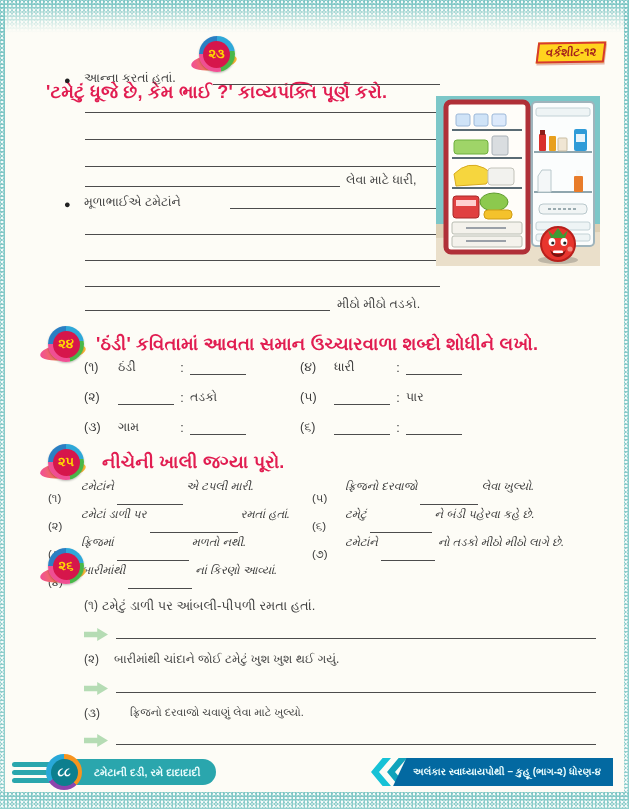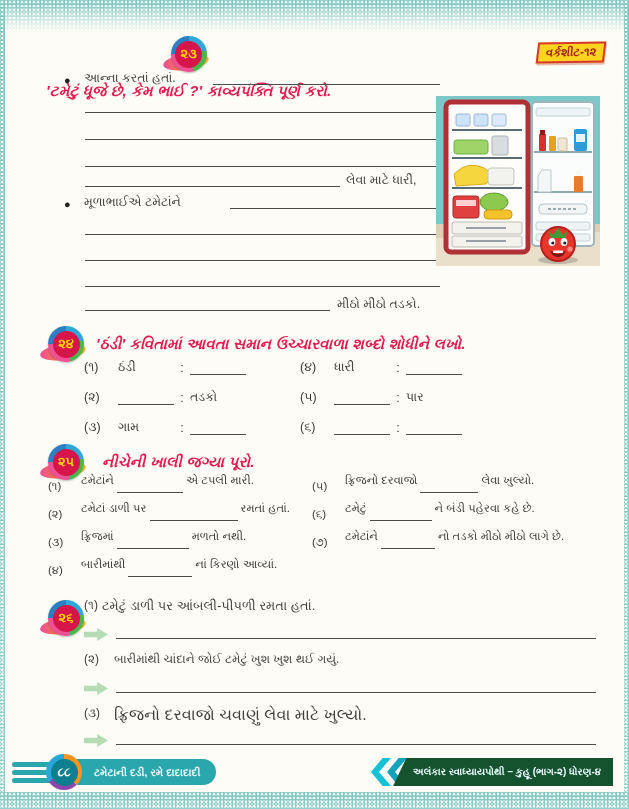--- a/index.html
+++ b/index.html
@@ -21,59 +21,59 @@
   
   .sec-head{position:absolute;display:flex;align-items:center;gap:10px;}
   .badge-wrap{position:relative;width:40px;height:36px;flex:0 0 auto;}
   .swoosh{position:absolute;left:-6px;top:18px;width:46px;height:16px;border-radius:50%;
       background:linear-gradient(90deg,#f04e98,#f7941e 60%,#fdbd3c);transform:rotate(-8deg);}
   .badge{position:absolute;left:2px;top:0;width:36px;height:36px;border-radius:50%;
       background:conic-gradient(#2fa8d8 0 22%,#49b749 22% 46%,#ef4f93 46% 75%,#2b7fc3 75% 100%);
       display:flex;align-items:center;justify-content:center;box-shadow:0 1px 2px rgba(0,0,0,.25);}
   .badge-inner{width:27px;height:27px;border-radius:50%;background:#d6164b;color:#ffd900;
       font-weight:bold;font-size:13px;display:flex;align-items:center;justify-content:center;}
-  .sec-title{color:#e11d51;font-weight:bold;font-size:15px;letter-spacing:.2px;font-style:italic;}
+  .sec-title{color:#e11d51;font-weight:bold;font-size:18px;letter-spacing:.2px;}
 
   .ws-badge{position:absolute;top:42px;right:24px;background:#ffd41e;border:2px solid #d63a2e;
       color:#a5201d;font-weight:bold;font-size:11.5px;padding:2px 7px;transform:skewX(-8deg) rotate(-1deg);
       box-shadow:1px 2px 0 rgba(180,60,40,.35);}
 
   .blank{position:absolute;height:0;border-bottom:1.6px solid #4c4c4c;}
   .txt{position:absolute;font-size:12.5px;color:#3f3f3f;white-space:nowrap;}
   .bullet{position:absolute;font-size:11px;color:#222;}
 
   
   .q24-row{position:absolute;display:flex;align-items:flex-end;font-size:12.5px;white-space:nowrap;}
   .q24-num{width:34px;}
   .q24-word{width:56px;}
   .q24-colon{width:16px;text-align:center;}
   .blank-i{display:inline-block;border-bottom:1.6px solid #4c4c4c;height:14px;width:56px;}
 
   
   .q25-row{position:absolute;display:flex;align-items:flex-end;font-size:11.5px;white-space:nowrap;}
   .q25-num{width:30px;flex:0 0 auto;}
-  .q25-row .gap{margin:6px 3px;}
+  .q25-row .gap{margin:12px 3px;font-style:italic;}
 
   
   .arrow{position:absolute;width:24px;height:13px;background:#b5dcb4;
       clip-path:polygon(0 28%,55% 28%,55% 0,100% 50%,55% 100%,55% 72%,0 72%);}
 
   
   .footer{position:absolute;left:0;right:0;top:752px;height:42px;padding-left:12px;}
   .f-stripe{position:absolute;left:12px;height:5px;background:#2aa6ad;border-radius:3px;}
   .f-circle{position:absolute;left:46px;top:2px;width:36px;height:36px;border-radius:50%;
       background:conic-gradient(#f7941e 0 38%,#8e44ad 38% 66%,#29a8d8 66% 100%);
       display:flex;align-items:center;justify-content:center;z-index:2;}
   .f-circle-inner{width:27px;height:27px;border-radius:50%;background:#0d7f8e;color:#fff;
       font-weight:bold;font-size:12px;display:flex;align-items:center;justify-content:center;}
   .f-pill-left{position:absolute;left:62px;top:7px;height:26px;background:#2aa6ad;border-radius:0 14px 14px 0;
       color:#eafdfd;font-size:10.5px;font-weight:bold;display:flex;align-items:center;padding:0 16px 0 32px;}
   .chev{position:absolute;top:6px;width:20px;height:28px;
       clip-path:polygon(100% 0,40% 50%,100% 100%,58% 100%,0 50%,58% 0);}
-  .f-pill-right{position:absolute;right:16px;top:6px;height:28px;background:#14532d;
+  .f-pill-right{position:absolute;right:16px;top:6px;height:28px;background:#0369a1;
       clip-path:polygon(6% 0,100% 0,100% 100%,0 100%);
       color:#eafdfd;font-size:10px;font-weight:bold;display:flex;align-items:center;padding:0 12px 0 20px;white-space:nowrap;}
 
   svg{display:block;}
 </style>
 </head>
 <body>
 
 <div id="page">
   <div class="tex tex-top"></div>
@@ -266,41 +266,41 @@
     <span class="blank-i" style="width:62px;"></span>
     <span class="gap">ને બંડી પહેરવા કહે છે.</span>
   </div>
   <div class="q25-row" style="top:524px;left:312px;">
     <span class="q25-num">(૭)</span>
     <span class="gap">ટમેટાંને</span>
     <span class="blank-i" style="width:54px;"></span>
     <span class="gap">નો તડકો મીઠો મીઠો લાગે છે.</span>
   </div>
 
-  <div class="sec-head" style="top:600px;left:46px;justify-content:center;">
+  <div class="sec-head" style="top:548px;left:46px;justify-content:center;">
     <div class="badge-wrap">
       <div class="swoosh"></div>
       <div class="badge">
           <div class="badge-inner">૨૬</div>
         </div>
     </div>
   </div>
 
   <span class="txt" style="top:598px;left:84px;font-size:12px;">(૧)</span>
   <span class="txt" style="top:598px;left:102px;font-size:13px;">ટમેટું ડાળી પર આંબલી-પીપળી રમતા હતાં.</span>
   <div class="arrow" style="top:628px;left:84px;"></div>
   <div class="blank" style="top:638px;left:116px;width:480px;"></div>
 
   <span class="txt" style="top:652px;left:84px;font-size:12px;">(૨)</span>
   <span class="txt" style="top:652px;left:114px;font-size:12px;">બારીમાંથી ચાંદાને જોઈ ટમેટું ખુશ ખુશ થઈ ગયું.</span>
   <div class="arrow" style="top:682px;left:84px;"></div>
   <div class="blank" style="top:692px;left:116px;width:480px;"></div>
 
   <span class="txt" style="top:706px;left:84px;font-size:12px;">(૩)</span>
-  <span class="txt" style="top:706px;left:114px;font-size:16px;">ફ્રિજનો દરવાજો ચવાણું લેવા માટે ખુલ્યો.</span>
+  <span class="txt" style="top:706px;left:130px;font-size:11px;">ફ્રિજનો દરવાજો ચવાણું લેવા માટે ખુલ્યો.</span>
   <div class="arrow" style="top:734px;left:84px;"></div>
   <div class="blank" style="top:744px;left:116px;width:480px;"></div>
 
   <div class="footer">
     <div class="f-stripe" style="top:10px;width:44px;"></div>
     <div class="f-stripe" style="top:18px;width:36px;"></div>
     <div class="f-stripe" style="top:26px;width:44px;"></div>
     <div class="f-circle">
       <div class="f-circle-inner">૮૮</div>
     </div>

